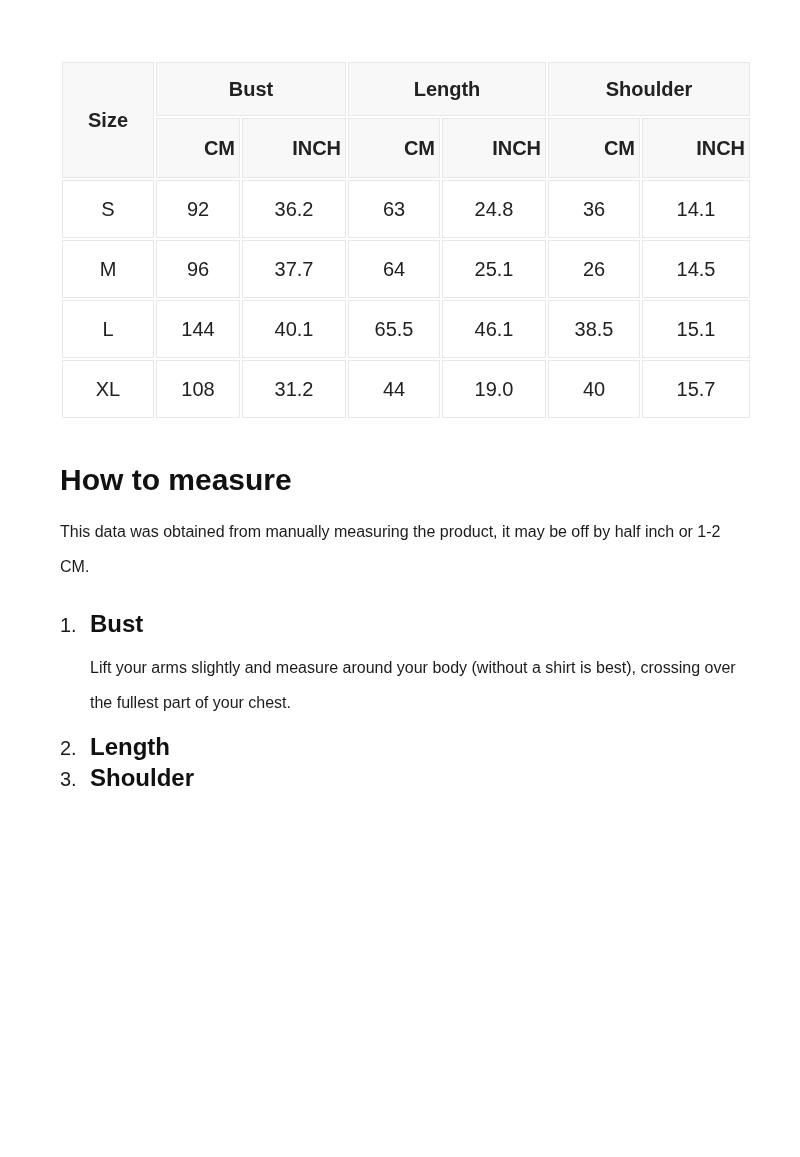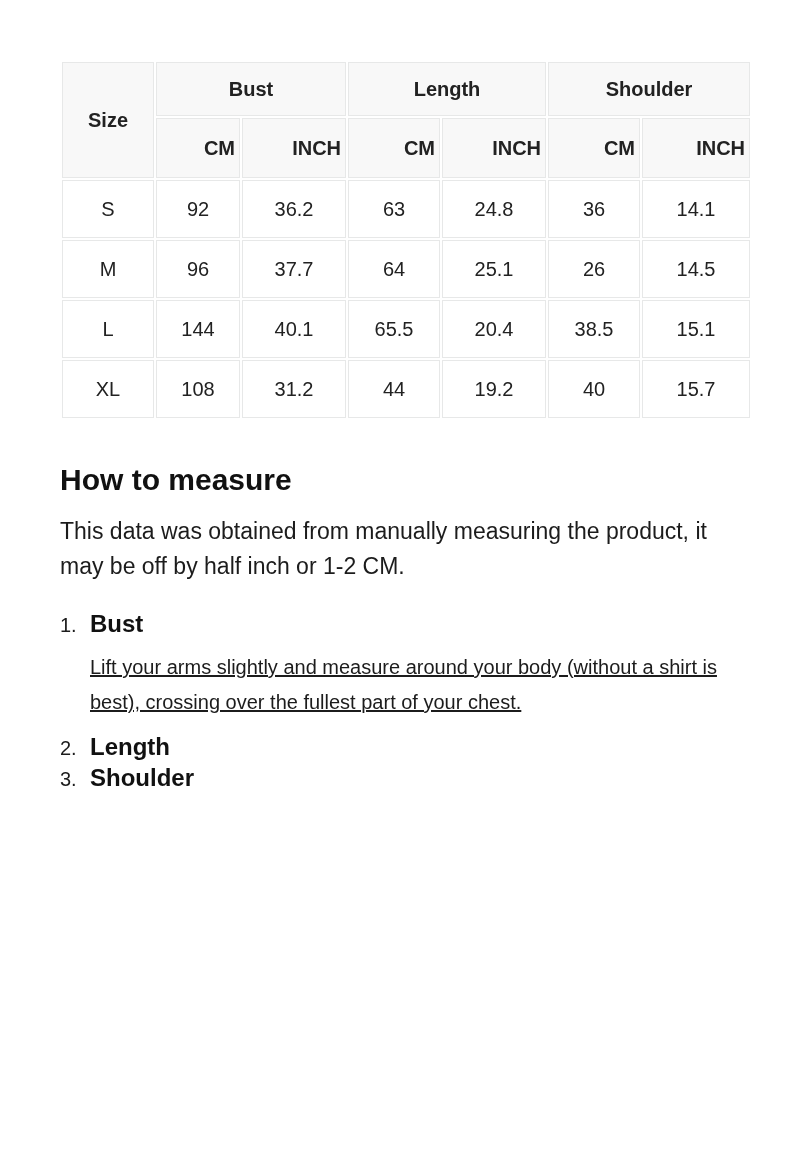--- a/index.html
+++ b/index.html
@@ -50,21 +50,21 @@
   
   .howto-heading {
     margin: 42px 0 0 0;
     font-size: 30px;
     line-height: 1.2;
     font-weight: 700;
     color: #111111;
   }
   .howto-intro {
     margin: 16px 0 0 0;
-    font-size: 23px;
+    font-size: 16px;
     line-height: 35px;
     color: #1c1c1c;
     max-width: 690px;
   }
   .measure-list {
     margin: 24px 0 0 0;
     padding: 0;
   }
   .measure-item {
     display: flex;
@@ -82,25 +82,24 @@
   }
   .item-term {
     font-size: 24px;
     font-weight: 700;
     color: #111111;
     line-height: 1.3;
     margin: 0;
   }
   .item-desc {
     margin: 11px 0 11px 0;
-    font-size: 20px;
+    font-size: 16px;
     line-height: 35px;
     color: #1c1c1c;
     max-width: 650px;
-    text-decoration: underline;
   }
 </style>
 </head>
 <body>
 
 <div class="page">
 
   <table class="size-chart">
     <colgroup>
       <col style="width:92px">
@@ -144,30 +143,30 @@
         <td>64</td>
         <td>25.1</td>
         <td>26</td>
         <td>14.5</td>
       </tr>
       <tr>
         <td>L</td>
         <td>144</td>
         <td>40.1</td>
         <td>65.5</td>
-        <td>20.4</td>
+        <td>46.1</td>
         <td>38.5</td>
         <td>15.1</td>
       </tr>
       <tr>
         <td>XL</td>
         <td>108</td>
         <td>31.2</td>
         <td>44</td>
-        <td>19.2</td>
+        <td>19.0</td>
         <td>40</td>
         <td>15.7</td>
       </tr>
     </tbody>
   </table>
 
   <h2 class="howto-heading">How to measure</h2>
 
   <p class="howto-intro">This data was obtained from manually measuring the product, it may be off by half inch or 1-2 CM.</p>
 

